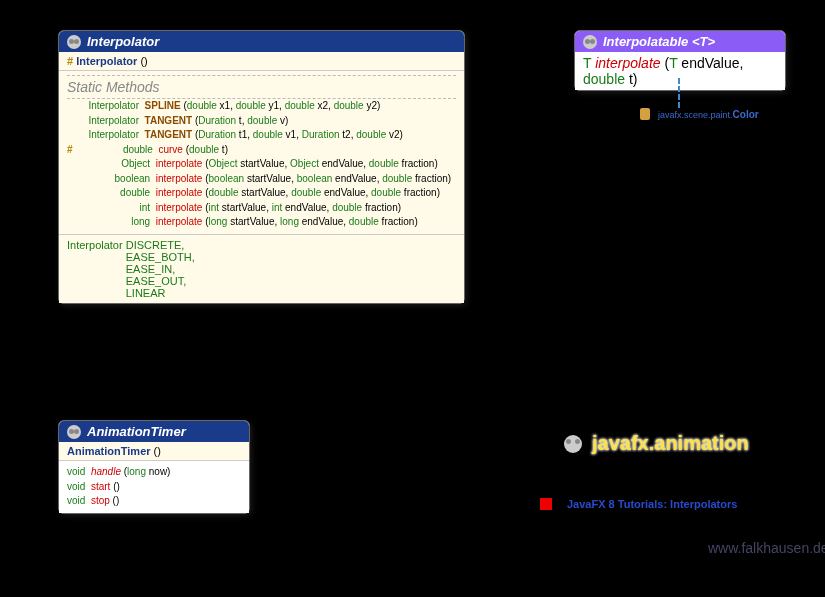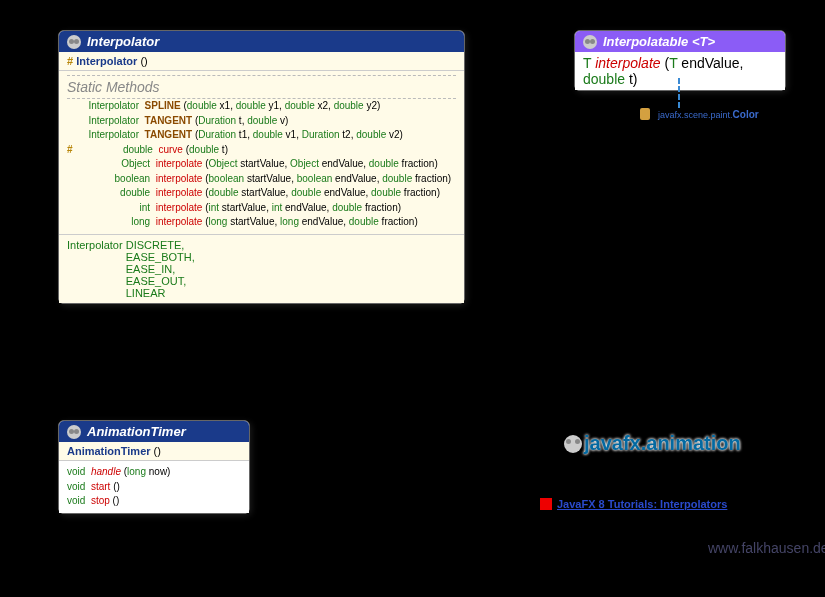--- a/index.html
+++ b/index.html
@@ -20,23 +20,23 @@
 .mn-b{color:#8a4a00;font-weight:bold}
 .pt{color:#1a7a1a}
 .lnk{color:#1a3a8a;font-weight:bold}
 .hash{color:#b8860b;font-weight:bold}
 .fields{background:#fffbe8;padding:4px 8px;border-top:1px solid #ccc}
 .fv{color:#1a7a1a;font-weight:normal}
 .iface-body{background:#fff;padding:3px 8px;font-size:14px}
 .dash{position:absolute;border-left:2px dashed #3a8ad4;height:30px}
 .impl{position:absolute;color:#3a6acc;font-size:10px;display:flex;align-items:center;gap:8px}
 .impl-ico{width:10px;height:12px;background:#d4a040;display:inline-block;border-radius:2px}
-.pkg{position:absolute;color:#0369a1;font-size:20px;font-weight:bold;display:flex;align-items:center;gap:2px;text-shadow:0 0 3px #fff,0 0 3px #fff}
+.pkg{position:absolute;color:#fde047;font-size:20px;font-weight:bold;display:flex;align-items:center;gap:10px;text-shadow:0 0 3px #fff,0 0 3px #fff}
 .pkg .ico{width:18px;height:18px}
-.tut{position:absolute;color:#2a4acc;font-size:11px;text-decoration:underline;font-weight:bold;display:flex;align-items:center;gap:5px}
+.tut{position:absolute;color:#2a4acc;font-size:11px;font-weight:bold;display:flex;align-items:center;gap:15px}
 .ora{width:12px;height:12px;background:#e00;display:inline-block}
 .foot{position:absolute;color:#446;font-size:14px}
 </style>
 </head>
 <body>
 
 <div class="box" style="left:58px;top:30px;width:405px">
   <div class="hdr">
     <span class="ico"></span>
     <span>Interpolator</span>

